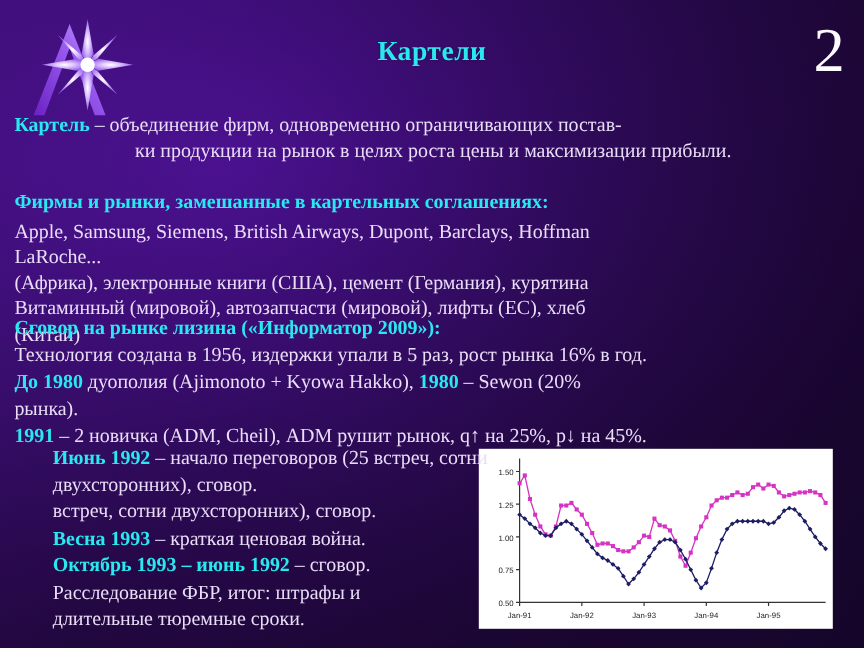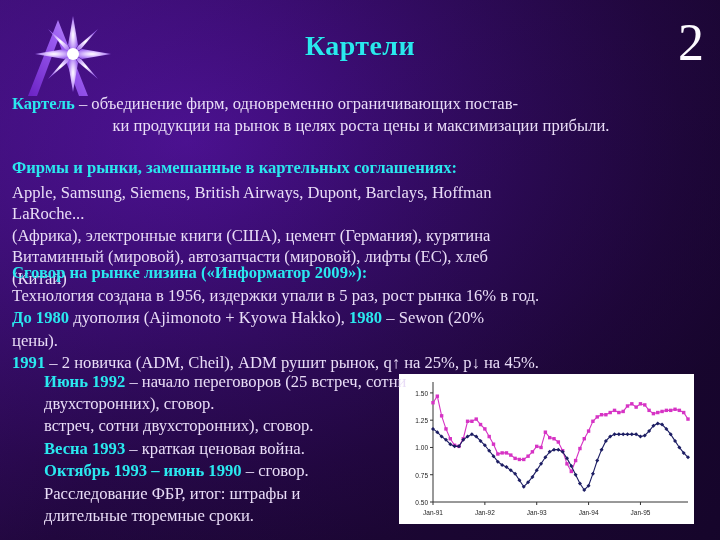--- a/index.html
+++ b/index.html
@@ -42,21 +42,21 @@
     z-index: 5;
   }
 
   
   .slide-title {
     position: absolute;
     left: 0;
     top: 30px;
     width: 720px;
     text-align: center;
-    font-size: 28px;
+    font-size: 23px;
     font-weight: bold;
     color: #2ae8ef;
     letter-spacing: 0.4px;
     z-index: 6;
     text-shadow: 0 0 1px rgba(0,0,0,0.55);
   }
 
   .slide-number {
     position: absolute;
     right: 16px;
@@ -174,29 +174,29 @@
     <p>LaRoche...</p>
     <p>(Африка), электронные книги (США), цемент (Германия), курятина</p>
     <p>Витаминный (мировой), автозапчасти (мировой), лифты (ЕС), хлеб</p>
     <p>(Китай)</p>
   </div>
 
   <div class="tb block-sgovor">
     <p class="accent-hdr">Сговор на рынке лизина («Информатор 2009»):</p>
     <p>Технология создана в 1956, издержки упали в 5 раз, рост рынка 16% в год.</p>
     <p><span class="accent">До 1980</span><span> дуополия (Ajimonoto + Kyowa Hakko), </span><span class="accent">1980</span><span> – Sewon (20%</span></p>
-    <p>цены).</p>
+    <p>рынка).</p>
     <p><span class="accent">1991</span><span> – 2 новичка (ADM, Cheil), ADM рушит рынок, q↑ на 25%, p↓ на 45%.</span></p>
   </div>
 
   <div class="tb block-tail">
     <p><span class="accent">Июнь 1992</span><span> – начало переговоров (25 встреч, сотни двухсторонних), сговор.</span></p>
     <p>встреч, сотни двухсторонних), сговор.</p>
     <p><span class="accent">Весна 1993</span><span> – краткая ценовая война.</span></p>
-    <p><span class="accent">Октябрь 1993 – июнь 1990</span><span> – сговор.</span></p>
+    <p><span class="accent">Октябрь 1993 – июнь 1992</span><span> – сговор.</span></p>
     <p>Расследование ФБР, итог: штрафы и</p>
     <p>длительные тюремные сроки.</p>
   </div>
 
   <div class="chart-wrap">
     <svg id="chart-svg" width="295" height="150" viewBox="0 0 295 150">
         <line x1="34" y1="8" x2="34" y2="128" stroke="#333" stroke-width="1"></line>
         <line x1="34" y1="128" x2="289" y2="128" stroke="#333" stroke-width="1"></line>
         <line x1="31" y1="128" x2="34" y2="128" stroke="#333" stroke-width="1"></line>
         <text x="29" y="131" text-anchor="end" font-size="6.5" font-family="&quot;Liberation Sans&quot;, sans-serif" fill="#222">0.50</text>

